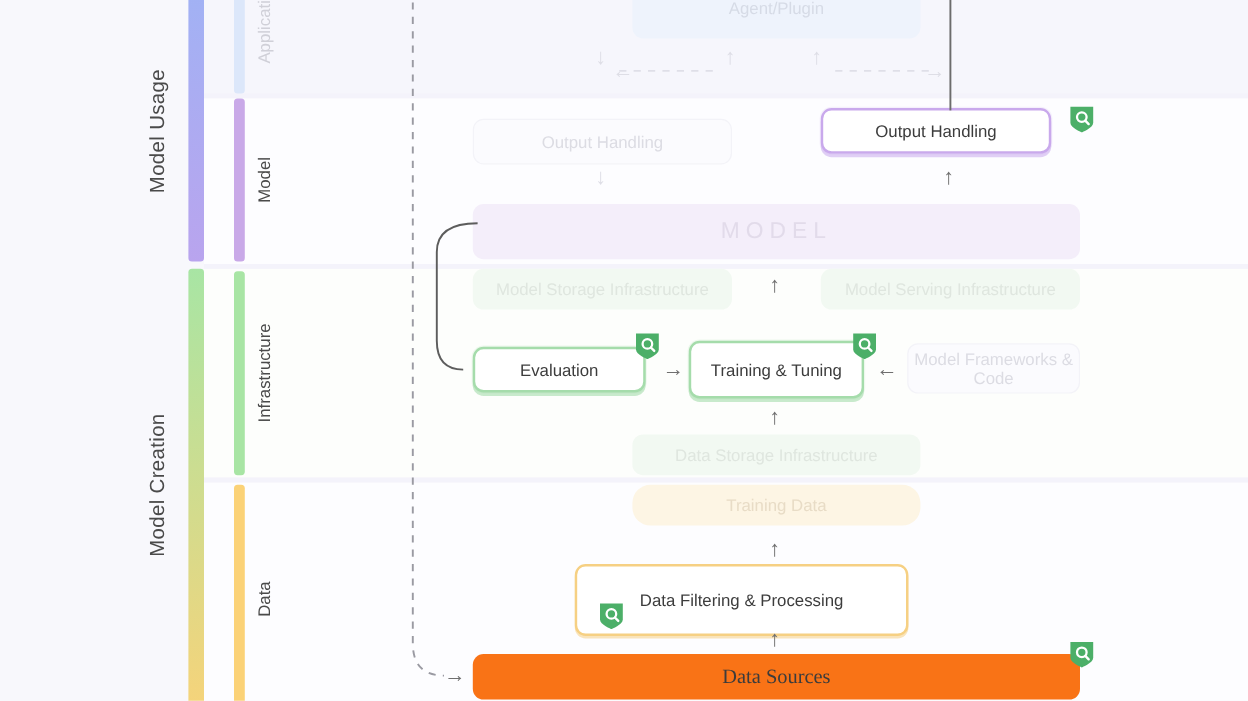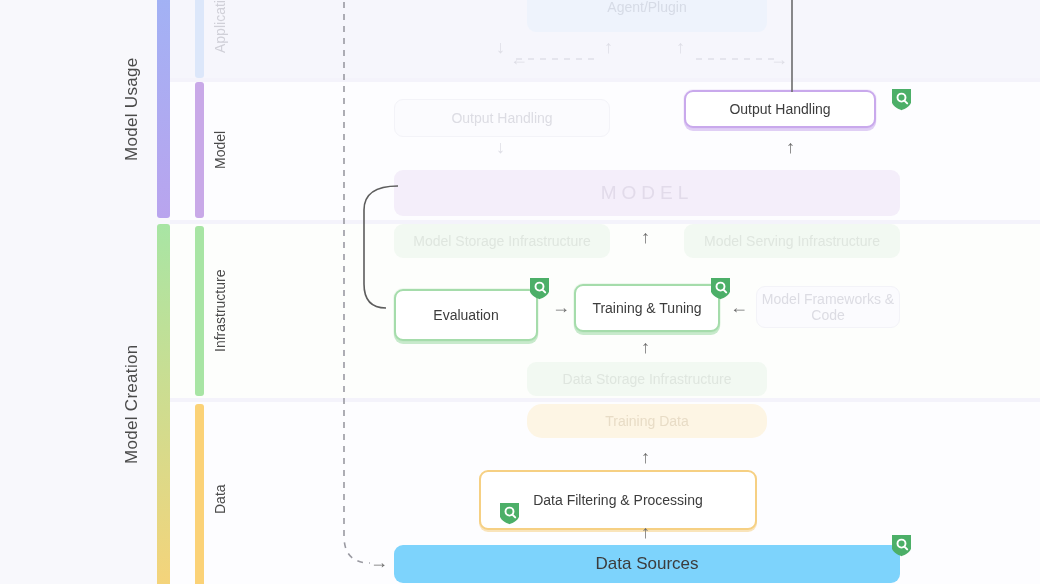--- a/index.html
+++ b/index.html
@@ -67,21 +67,21 @@
   }
   .node.hl-green {
     border: 2px solid #a5dcab; background: #fff;
     box-shadow: 0 3px 0 0 rgba(165,220,171,.6), 0 0 0 1px rgba(165,220,171,.18);
   }
   .node.hl-yellow {
     border: 2px solid #f6d083; background: #fff;
     box-shadow: 0 2px 0 0 rgba(246,208,131,.55);
   }
   .node.solid-yellow {
-    background: #7dd3fc; color: #3c3c3c; font-size: 17px; border: none;
+    background: #f97316; color: #3c3c3c; font-size: 17px; border: none; font-family: Liberation Serif, serif;
   }
   .node .model-word { letter-spacing: 5px; font-size: 19px; color: #e2dbea; }
 
   
   .badge { position: absolute; width: 21px; height: 23px; z-index: 40; }
   .badge svg { display: block; width: 21px; height: 23px; }
   svg.overlay { position: absolute; left: 0; top: 0; width: 1040px; height: 584px;
                 pointer-events: none; z-index: 5; }
   .arrow-glyph { position: absolute; color: #6f6f6f; font-size: 18px; line-height: 1;
                  z-index: 6; }
@@ -156,21 +156,21 @@
       </svg>
   </div>
 
   <div class="node dim-purple" style="left:394px; top:170px; width:506px; height:46px;">
     <span class="model-word">MODEL</span>
   </div>
 
   <div class="node dim-green" style="left:394px; top:224px; width:216px; height:34px;">Model Storage Infrastructure</div>
   <div class="node dim-green" style="left:684px; top:224px; width:216px; height:34px;">Model Serving Infrastructure</div>
 
-  <div class="node hl-green" style="left:394px; top:289px; width:144px; height:52px;">Evaluation</div>
+  <div class="node hl-green" style="left:394px; top:289px; width:144px; height:38px;">Evaluation</div>
   <div class="badge" style="left:529px; top:277px;">
     <svg viewBox="0 0 21 23">
         <path d="M1 1h19v13.2c0 4.4-9.5 8-9.5 8S1 18.6 1 14.2z" fill="#4caf68"></path>
       <circle cx="10.5" cy="9.6" r="4" fill="none" stroke="#fff" stroke-width="1.9"></circle>
       <line x1="13.4" y1="12.6" x2="16.2" y2="15.4" stroke="#fff" stroke-width="2" stroke-linecap="round"></line>
       </svg>
   </div>
 
   <div class="node hl-green" style="left:574px; top:284px; width:146px; height:48px;">Training &amp; Tuning</div>
   <div class="badge" style="left:710px; top:277px;">

